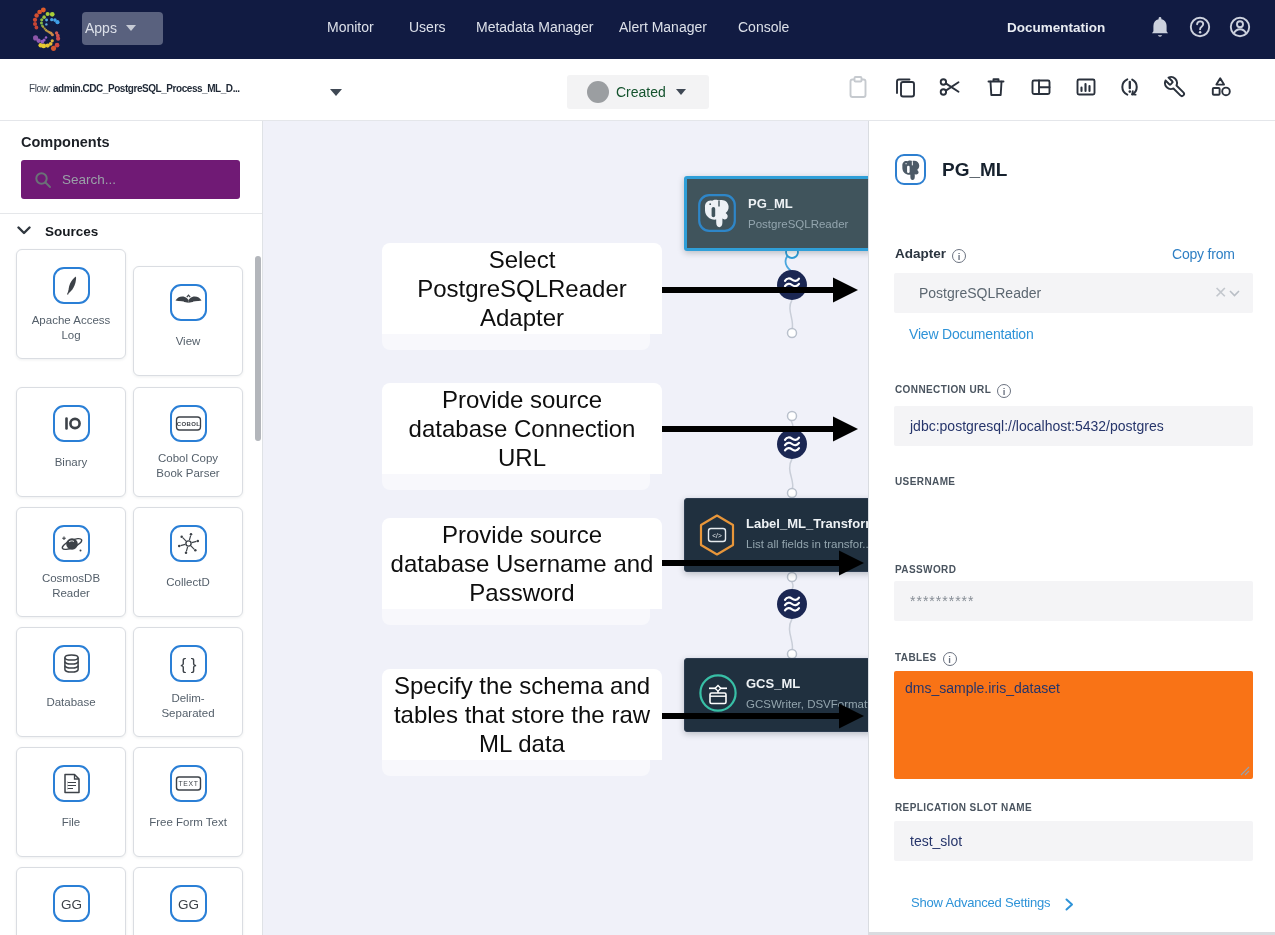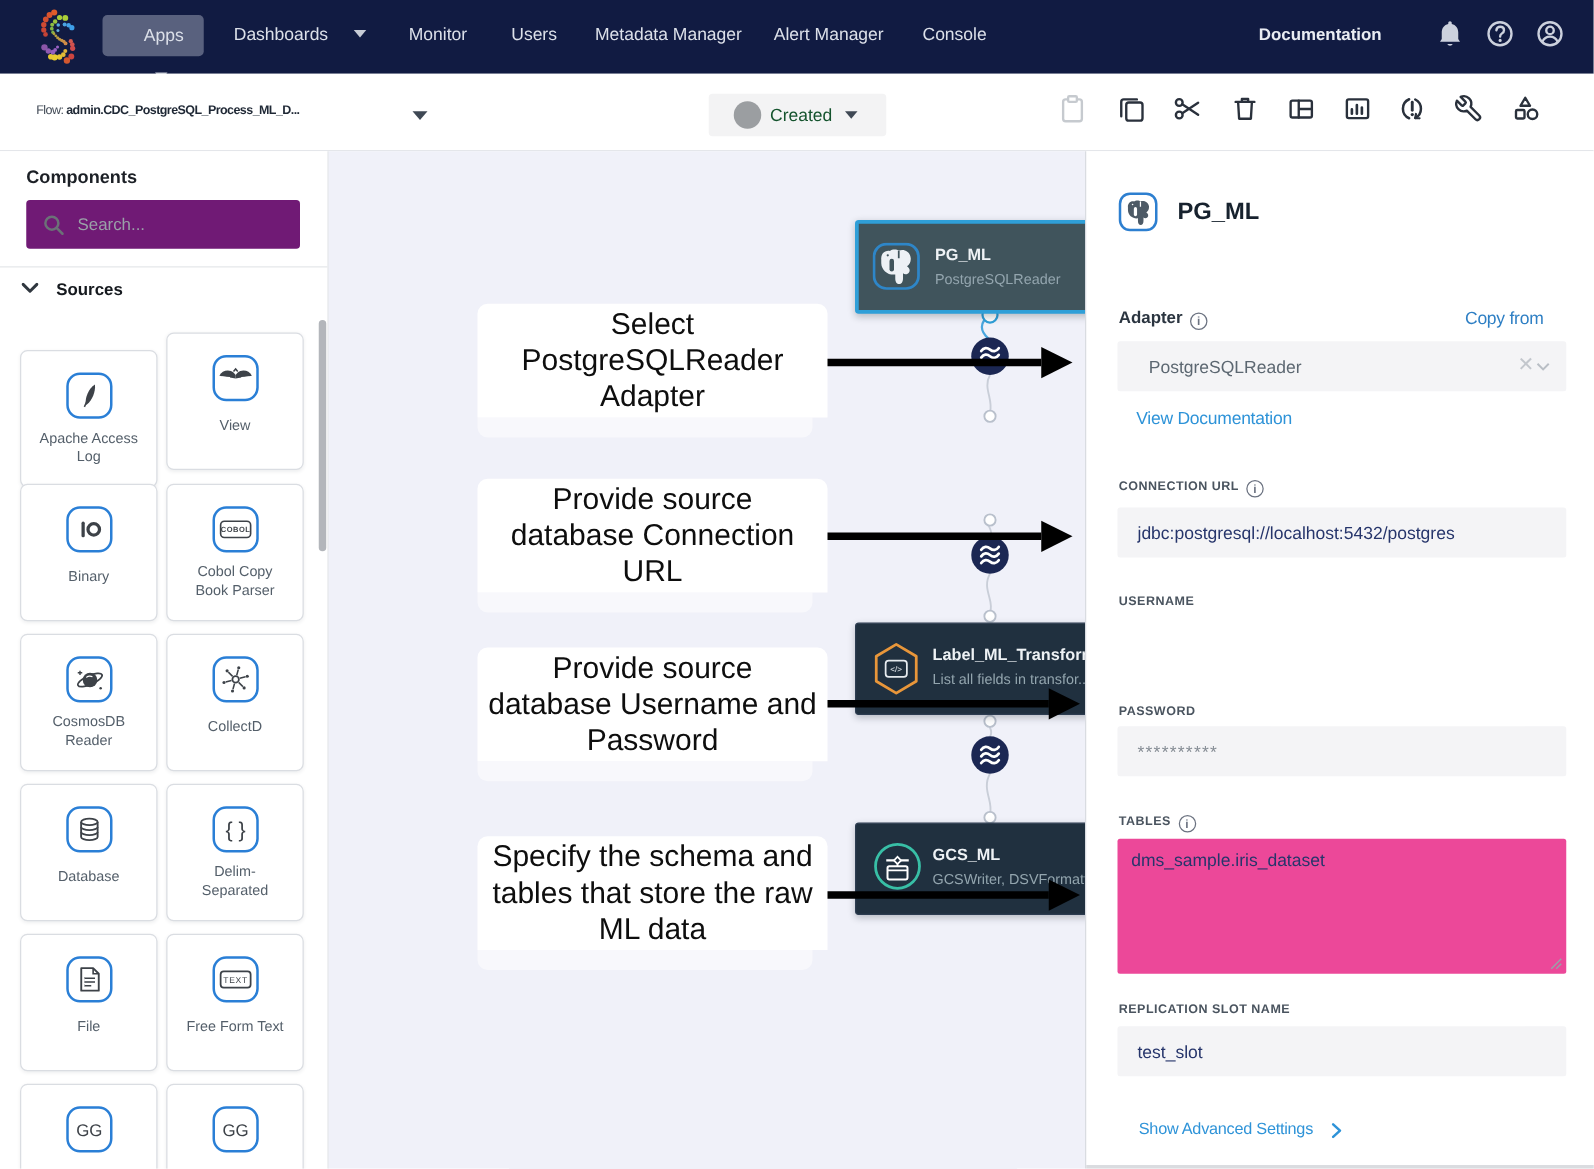--- a/index.html
+++ b/index.html
@@ -2,21 +2,21 @@
 <html><head>
 <meta charset="utf-8">
 <style>
 *{margin:0;padding:0;box-sizing:border-box;}
 html,body{width:1275px;height:935px;overflow:hidden;font-family:"Liberation Sans",sans-serif;}
 body{position:relative;background:#fff;}
 
 .nav{position:absolute;left:0;top:0;width:1275px;height:59px;background:#111b42;}
 .nav .logo{position:absolute;left:29px;top:6px;}
 .nav .item{position:absolute;top:0;height:55px;line-height:55px;color:#dce0e9;font-size:14px;}
-.apps-chip{position:absolute;left:82px;top:12px;width:81px;height:33px;background:#59617e;border-radius:4px;color:#dce0e9;font-size:14px;line-height:33px;text-align:left;padding-left:33px;}
+.apps-chip{position:absolute;left:82px;top:12px;width:81px;height:33px;background:#59617e;border-radius:4px;color:#dce0e9;font-size:14px;line-height:33px;text-align:left;padding-left:3px;}
 .caret{display:inline-block;width:0;height:0;border-left:5px solid transparent;border-right:5px solid transparent;border-top:6px solid #c7ccd6;vertical-align:middle;margin-left:9px;margin-top:-2px;}
 .nav .doc{position:absolute;left:1007px;top:0;height:55px;line-height:55px;color:#e9ecf2;font-size:13.5px;font-weight:700;}
 .nav .icn{position:absolute;top:15px;}
 
 .toolbar{position:absolute;left:0;top:59px;width:1275px;height:62px;background:#fff;border-bottom:1px solid #e4e6ea;}
 .flowline{position:absolute;left:29px;top:24px;font-size:10px;letter-spacing:-0.45px;color:#3f4854;}
 .flowline b{color:#1f2835;font-weight:700;}
 .flow-caret{position:absolute;left:330px;top:30px;width:0;height:0;border-left:6px solid transparent;border-right:6px solid transparent;border-top:7px solid #3f4854;}
 .status-chip{position:absolute;left:567px;top:16px;width:142px;height:34px;background:#f3f3f4;border-radius:3px;}
 .status-dot{position:absolute;left:20px;top:6px;width:22px;height:22px;border-radius:50%;background:#9b9ea1;}
@@ -95,21 +95,20 @@
       <circle cx="17.1" cy="37.0" r="2.02" fill="#e5c432"></circle>
       <circle cx="13.4" cy="37.3" r="2.29" fill="#e8cc2e"></circle>
       <circle cx="10.6" cy="36.8" r="2.11" fill="#e5c832"></circle>
       <circle cx="5.8" cy="29.8" r="2.38" fill="#8c56a8"></circle>
       <circle cx="8.7" cy="32.5" r="2.02" fill="#8f5ab2"></circle>
       <circle cx="12.1" cy="33.4" r="1.76" fill="#935fbc"></circle>
       <circle cx="13.8" cy="31.7" r="1.41" fill="#975fc0"></circle>
       <circle cx="15.6" cy="29.5" r="1.14" fill="#9a62c4"></circle>
     </svg>
   <div class="apps-chip">Apps<span class="caret"></span></div>
-  <div class="item" style="left:187px;">Dashboards<span class="caret" style="margin-left:20px;"></span></div>
   <div class="item" style="left:327px;">Monitor</div>
   <div class="item" style="left:409px;">Users</div>
   <div class="item" style="left:476px;">Metadata Manager</div>
   <div class="item" style="left:619px;">Alert Manager</div>
   <div class="item" style="left:738px;">Console</div>
   <div class="doc">Documentation</div>
   <svg class="icn" width="22" height="24" viewBox="0 0 22 24" style="left:1149px;">
       <path d="M11 2 C11.8 2 12.4 2.6 12.4 3.4 L12.4 4.2 C15.6 4.9 17.6 7.5 17.6 11 L17.6 16.2 L19 18.3 L3 18.3 L4.4 16.2 L4.4 11 C4.4 7.5 6.4 4.9 9.6 4.2 L9.6 3.4 C9.6 2.6 10.2 2 11 2 Z" fill="#ccd1dd"></path>
       <path d="M8.8 20.2 A2.4 2.4 0 0 0 13.2 20.2 Z" fill="#ccd1dd"></path>
     </svg>
@@ -184,21 +183,21 @@
         <circle cx="7.5" cy="7.5" r="5.2" fill="none" stroke="#6b7177" stroke-width="2"></circle>
         <line x1="11.5" y1="11.5" x2="16" y2="16" stroke="#6b7177" stroke-width="2" stroke-linecap="round"></line>
       </svg>
     <span>Search...</span>
   </div>
   <div class="sb-divider"></div>
   <svg class="sb-chev" width="14" height="9" viewBox="0 0 14 9">
       <path d="M1.5 1.5 L7 7 L12.5 1.5" fill="none" stroke="#30373f" stroke-width="2.4" stroke-linecap="round" stroke-linejoin="round"></path>
     </svg>
   <div class="sb-sources">Sources</div>
-  <div class="card" style="left:16px;top:159px;padding-left:11px;">
+  <div class="card" style="left:16px;top:128px;padding-left:11px;">
       <div class="cicon">
         <svg width="33" height="33" viewBox="0 0 33 33" style="position:absolute;left:0;top:0;">
           <path d="M13.5 24 C13 18 15.5 11 21 7.5 C21.5 13 19 20 14.5 23.5 Z" fill="#3d4248"></path>
           <path d="M12.5 25.5 L20 9" stroke="#3d4248" stroke-width="1.2"></path>
         </svg>
       </div>
       <div class="clabel">Apache Access<br>Log</div>
     </div>
     <div class="card" style="left:133px;top:145px;">
       <div class="cicon">
@@ -418,21 +417,21 @@
         <path d="M1 1 L5.5 5.5 L10 1" fill="none" stroke="#b9bec5" stroke-width="1.6"></path>
       </svg>
   </div>
   <div class="p-link" style="left:40px;top:205px;">View Documentation</div>
   <div class="p-label" style="left:26px;top:263px;">CONNECTION URL<span class="info">i</span></div>
   <div class="p-input" style="top:285px;">jdbc:postgresql://localhost:5432/postgres</div>
   <div class="p-label" style="left:26px;top:355px;">USERNAME</div>
   <div class="p-label" style="left:26px;top:443px;">PASSWORD</div>
   <div class="p-input" style="top:460px;color:#868d95;letter-spacing:1px;">**********</div>
   <div class="p-label" style="left:26px;top:531px;">TABLES<span class="info">i</span></div>
-  <div class="p-area" style="position:absolute;left:25px;top:550px;width:359px;height:108px;background:#ec4899;border-radius:2px;font-size:14px;color:#26356b;padding:9px 0 0 11px;">dms_sample.iris_dataset
+  <div class="p-area" style="position:absolute;left:25px;top:550px;width:359px;height:108px;background:#f97316;border-radius:2px;font-size:14px;color:#26356b;padding:9px 0 0 11px;">dms_sample.iris_dataset
     <svg style="position:absolute;right:3px;bottom:3px;" width="10" height="10" viewBox="0 0 10 10">
         <path d="M9 1 L1 9 M9 5 L5 9" stroke="#9aa0a8" stroke-width="1.2"></path>
       </svg>
   </div>
   <div class="p-label" style="left:26px;top:681px;">REPLICATION SLOT NAME</div>
   <div class="p-input" style="top:700px;">test_slot</div>
   <div class="p-link" style="left:42px;top:774px;font-size:13px;">Show Advanced Settings</div>
   <svg style="position:absolute;left:196px;top:777px;" width="9" height="13" viewBox="0 0 9 13">
       <path d="M1.5 1.5 L7 6.5 L1.5 11.5" fill="none" stroke="#2e93d8" stroke-width="2" stroke-linecap="round" stroke-linejoin="round"></path>
     </svg>

